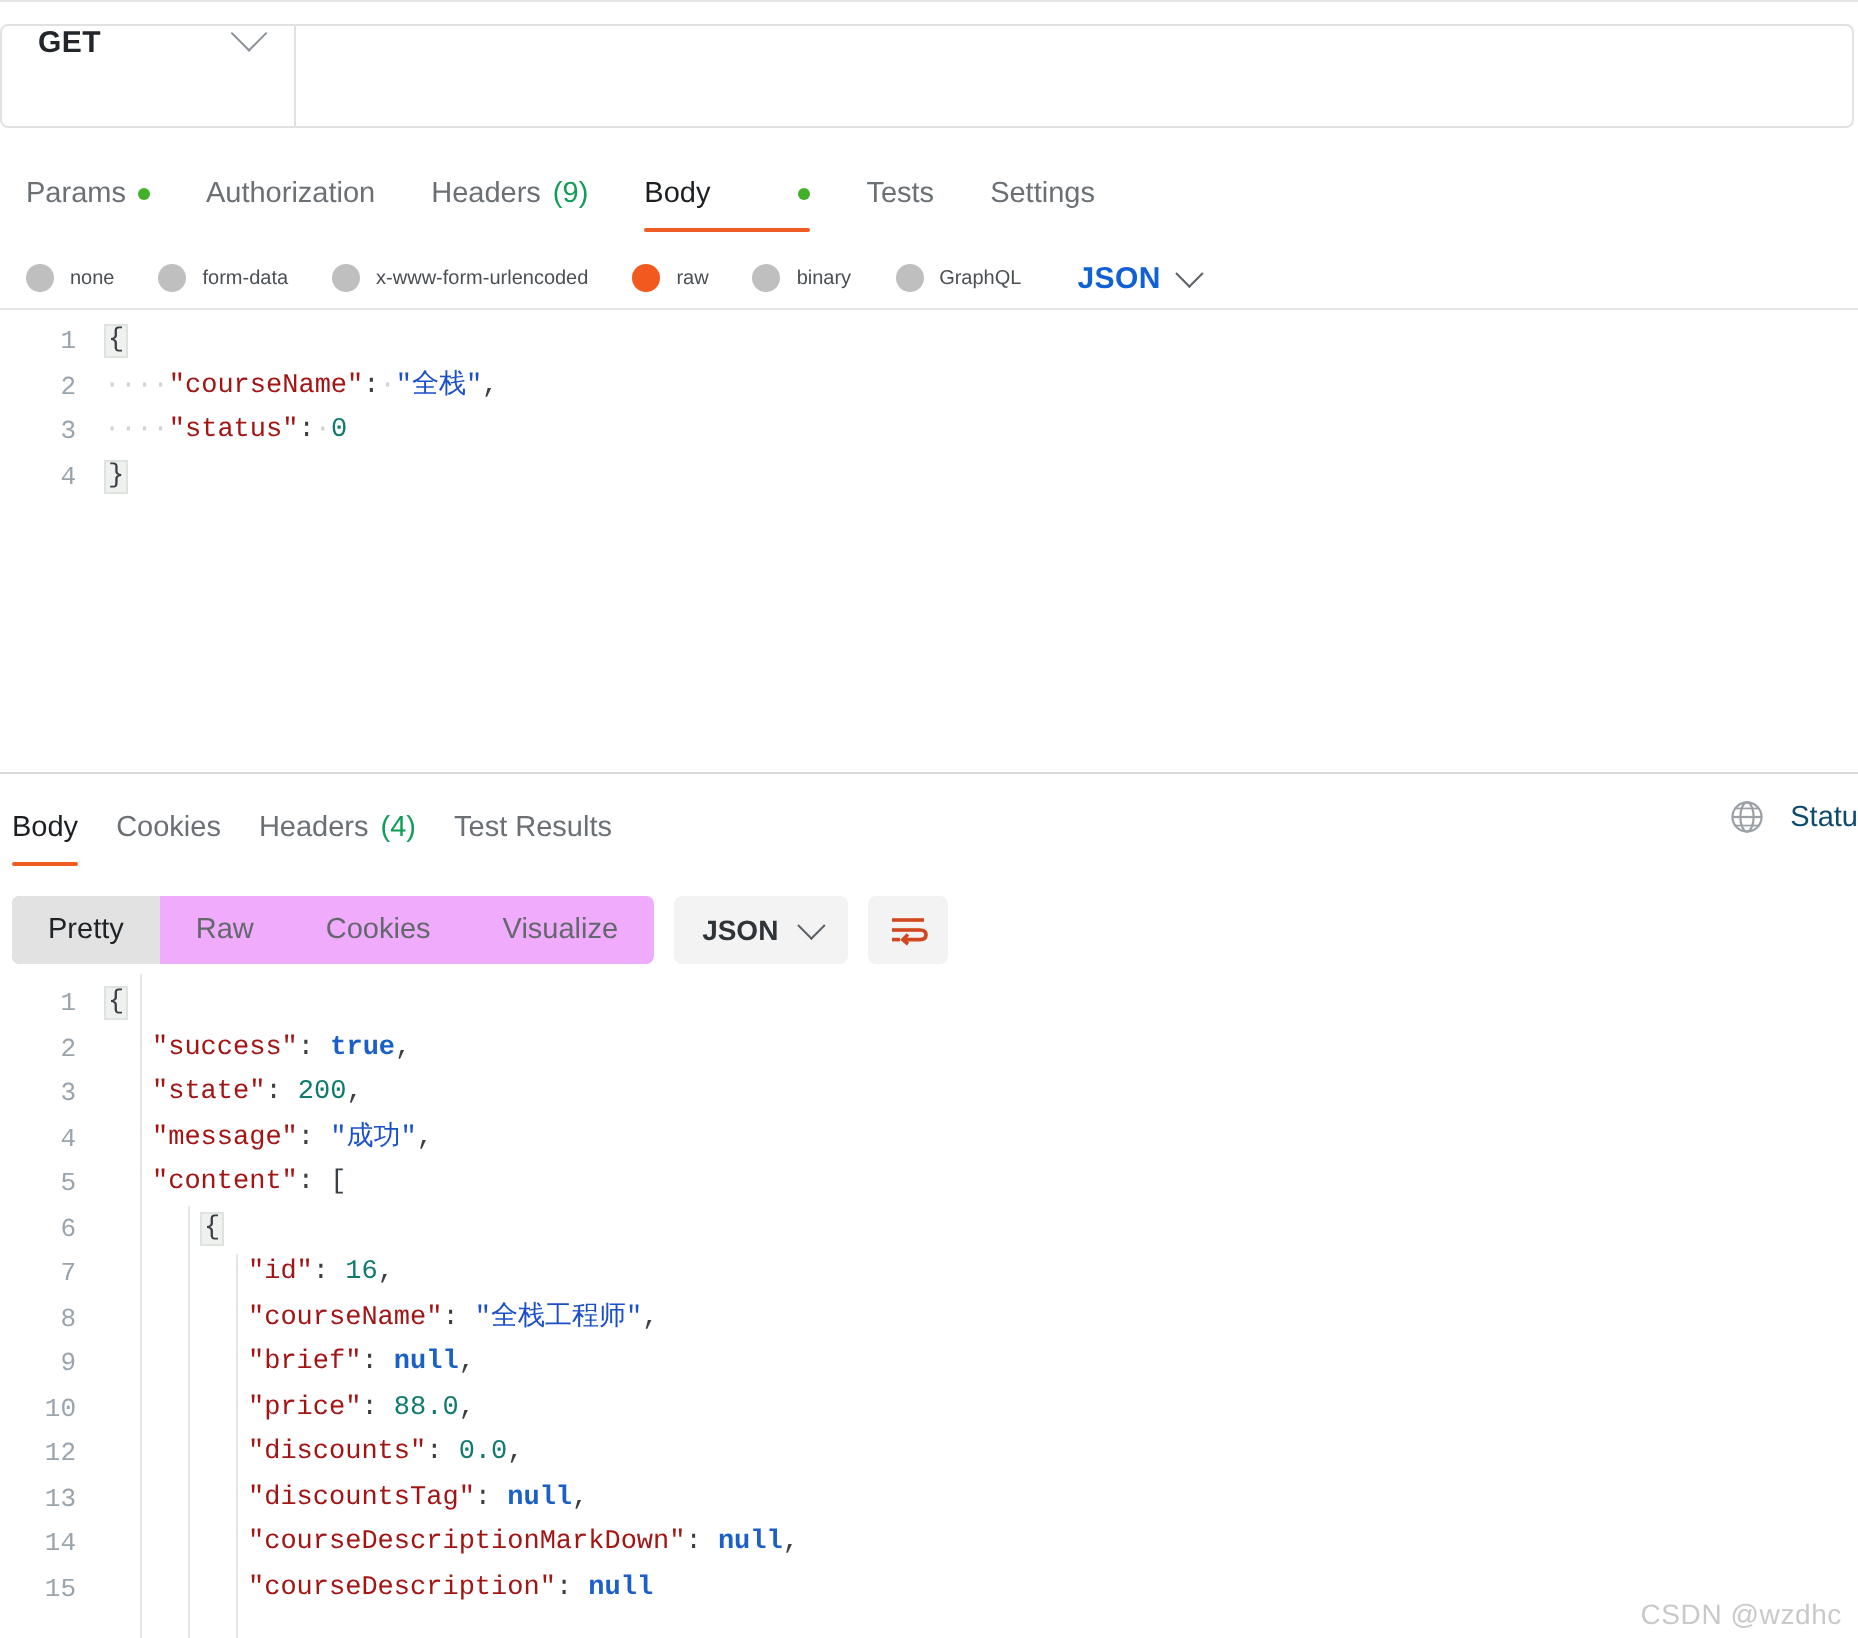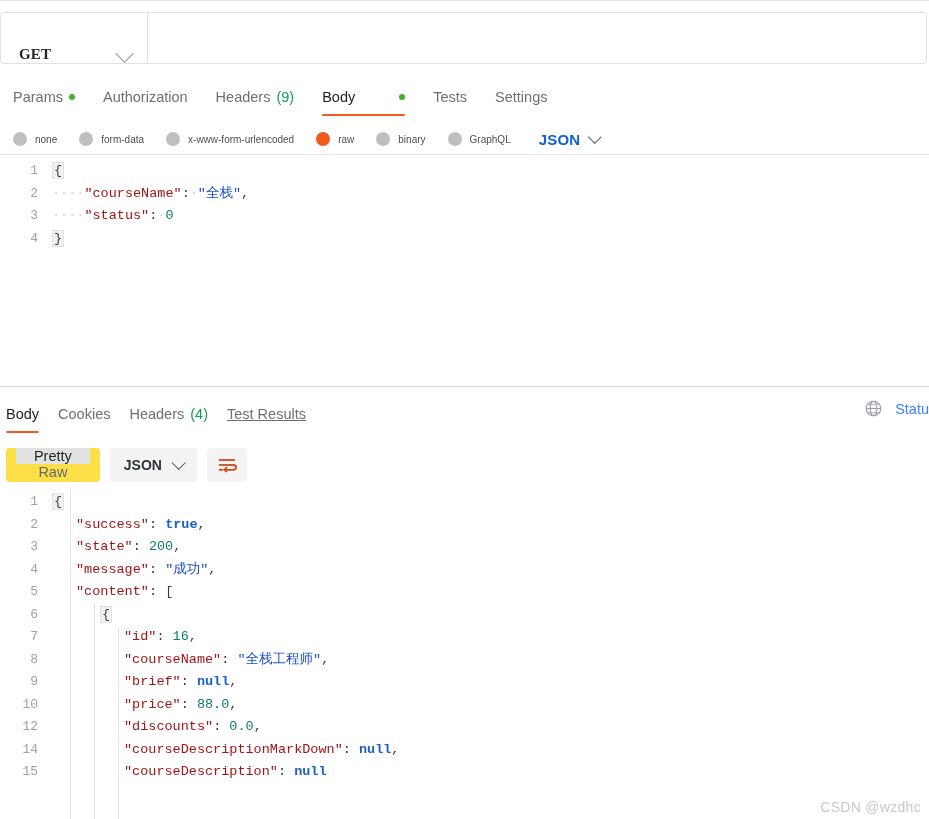--- a/index.html
+++ b/index.html
@@ -24,25 +24,24 @@
     margin: 11px 0 0 0;
     height: 52px;
     border: 1px solid #e1e1e1;
     border-radius: 4px;
     width: 927px;
     box-sizing: border-box;
     background: #fff;
   }
   .method {
     width: 147px;
-    display: flex; align-items: flex-end; justify-content: space-between;
+    display: flex; align-items: flex-start; justify-content: space-between;
     padding: 0 16px 0 18px;
     box-sizing: border-box;
     border-right: 1px solid #e1e1e1;
-    font-family: Liberation Serif, serif;
   }
   .method-label { font-size: 15px; font-weight: bold; color: #22262a; letter-spacing: .2px; }
   .chev {
     width: 12px; height: 12px;
     border-right: 1.6px solid #8a9099;
     border-bottom: 1.6px solid #8a9099;
     transform: rotate(45deg) translate(-2px,-2px);
   }
   .url-input {
     flex: 1;
@@ -157,36 +156,35 @@
     height: 36px;
     margin-top: 9px;
     position: relative;
   }
   .resp-right {
     position: absolute; right: 0; top: 2px;
     display: flex; align-items: center; gap: 12px;
     padding-right: 0px;
   }
   .globe { width: 19px; height: 19px; }
-  .status-text { font-size: 14.5px; color: #3b82f6; white-space: nowrap; }
+  .status-text { font-size: 14.5px; color: #0c4a6e; white-space: nowrap; }
 
   .resp-toolbar {
     display: flex; align-items: center;
     padding-left: 6px;
     gap: 10px;
     margin-top: 8px;
     height: 40px;
   }
   .seg {
-    display: flex; align-items: center;
-    background: #fde047;
+    display: flex; 
+    background: #f0abfc;
     border-radius: 4px;
     height: 34px;
     overflow: hidden;
-    flex-direction: column;
   }
   .seg-item {
     padding: 0 18px; height: 34px;
     display: flex; align-items: center;
     font-size: 14.5px; color: #63686d;
     cursor: pointer;
   }
   .seg-item.active { background: #e2e2e2; color: #1f2326; }
   .pill {
     background: #f3f3f3; border-radius: 4px; height: 34px;
@@ -301,21 +299,21 @@
         <span>Body</span>
         <span class="underline" style="right: 9px;"></span>
       </div>
       <div class="rtab" style="margin-right: 10px; padding-right: 9px;">
         <span>Cookies</span>
       </div>
       <div class="rtab" style="margin-right: 10px; padding-right: 9px;">
         <span>Headers</span>
         <span class="count">(4)</span>
       </div>
-      <div class="rtab" style="margin-right: 10px; padding-right: 9px; text-decoration: underline;">
+      <div class="rtab" style="margin-right: 10px; padding-right: 9px;">
         <span>Test Results</span>
       </div>
       <div class="resp-right">
       <svg class="globe" viewBox="0 0 24 24">
         <circle cx="12" cy="12" r="9.2" fill="none" stroke="#9aa0a6" stroke-width="1.4"></circle>
         <ellipse cx="12" cy="12" rx="4.2" ry="9.2" fill="none" stroke="#9aa0a6" stroke-width="1.4"></ellipse>
         <line x1="2.8" y1="12" x2="21.2" y2="12" stroke="#9aa0a6" stroke-width="1.4"></line>
         <line x1="4.2" y1="6.6" x2="19.8" y2="6.6" stroke="#9aa0a6" stroke-width="1.1"></line>
         <line x1="4.2" y1="17.4" x2="19.8" y2="17.4" stroke="#9aa0a6" stroke-width="1.1"></line>
       </svg>
@@ -356,19 +354,20 @@
         <div class="code-line"><span class="ln">2</span><span class="code" style="padding-left: 24px;"><span class="k">"success"</span><span class="p">: </span><span class="b">true</span><span class="p">,</span></span></div>
         <div class="code-line"><span class="ln">3</span><span class="code" style="padding-left: 24px;"><span class="k">"state"</span><span class="p">: </span><span class="n">200</span><span class="p">,</span></span></div>
         <div class="code-line"><span class="ln">4</span><span class="code" style="padding-left: 24px;"><span class="k">"message"</span><span class="p">: </span><span class="s">"成功"</span><span class="p">,</span></span></div>
         <div class="code-line"><span class="ln">5</span><span class="code" style="padding-left: 24px;"><span class="k">"content"</span><span class="p">: </span><span class="p">[</span></span></div>
         <div class="code-line"><span class="ln">6</span><span class="code" style="padding-left: 48px;"><span class="brace-fold">{</span></span></div>
         <div class="code-line"><span class="ln">7</span><span class="code" style="padding-left: 72px;"><span class="k">"id"</span><span class="p">: </span><span class="n">16</span><span class="p">,</span></span></div>
         <div class="code-line"><span class="ln">8</span><span class="code" style="padding-left: 72px;"><span class="k">"courseName"</span><span class="p">: </span><span class="s">"全栈工程师"</span><span class="p">,</span></span></div>
         <div class="code-line"><span class="ln">9</span><span class="code" style="padding-left: 72px;"><span class="k">"brief"</span><span class="p">: </span><span class="b">null</span><span class="p">,</span></span></div>
         <div class="code-line"><span class="ln">10</span><span class="code" style="padding-left: 72px;"><span class="k">"price"</span><span class="p">: </span><span class="n">88.0</span><span class="p">,</span></span></div>
         <div class="code-line"><span class="ln">12</span><span class="code" style="padding-left: 72px;"><span class="k">"discounts"</span><span class="p">: </span><span class="n">0.0</span><span class="p">,</span></span></div>
+        <div class="code-line"><span class="ln">13</span><span class="code" style="padding-left: 72px;"><span class="k">"discountsTag"</span><span class="p">: </span><span class="b">null</span><span class="p">,</span></span></div>
         <div class="code-line"><span class="ln">14</span><span class="code" style="padding-left: 72px;"><span class="k">"courseDescriptionMarkDown"</span><span class="p">: </span><span class="b">null</span><span class="p">,</span></span></div>
         <div class="code-line"><span class="ln">15</span><span class="code" style="padding-left: 72px;"><span class="k">"courseDescription"</span><span class="p">: </span><span class="b">null</span></span></div>
       </div>
   </div>
 
   <div class="watermark">CSDN @wzdhc</div>
 </div>
 
 </body></html>

